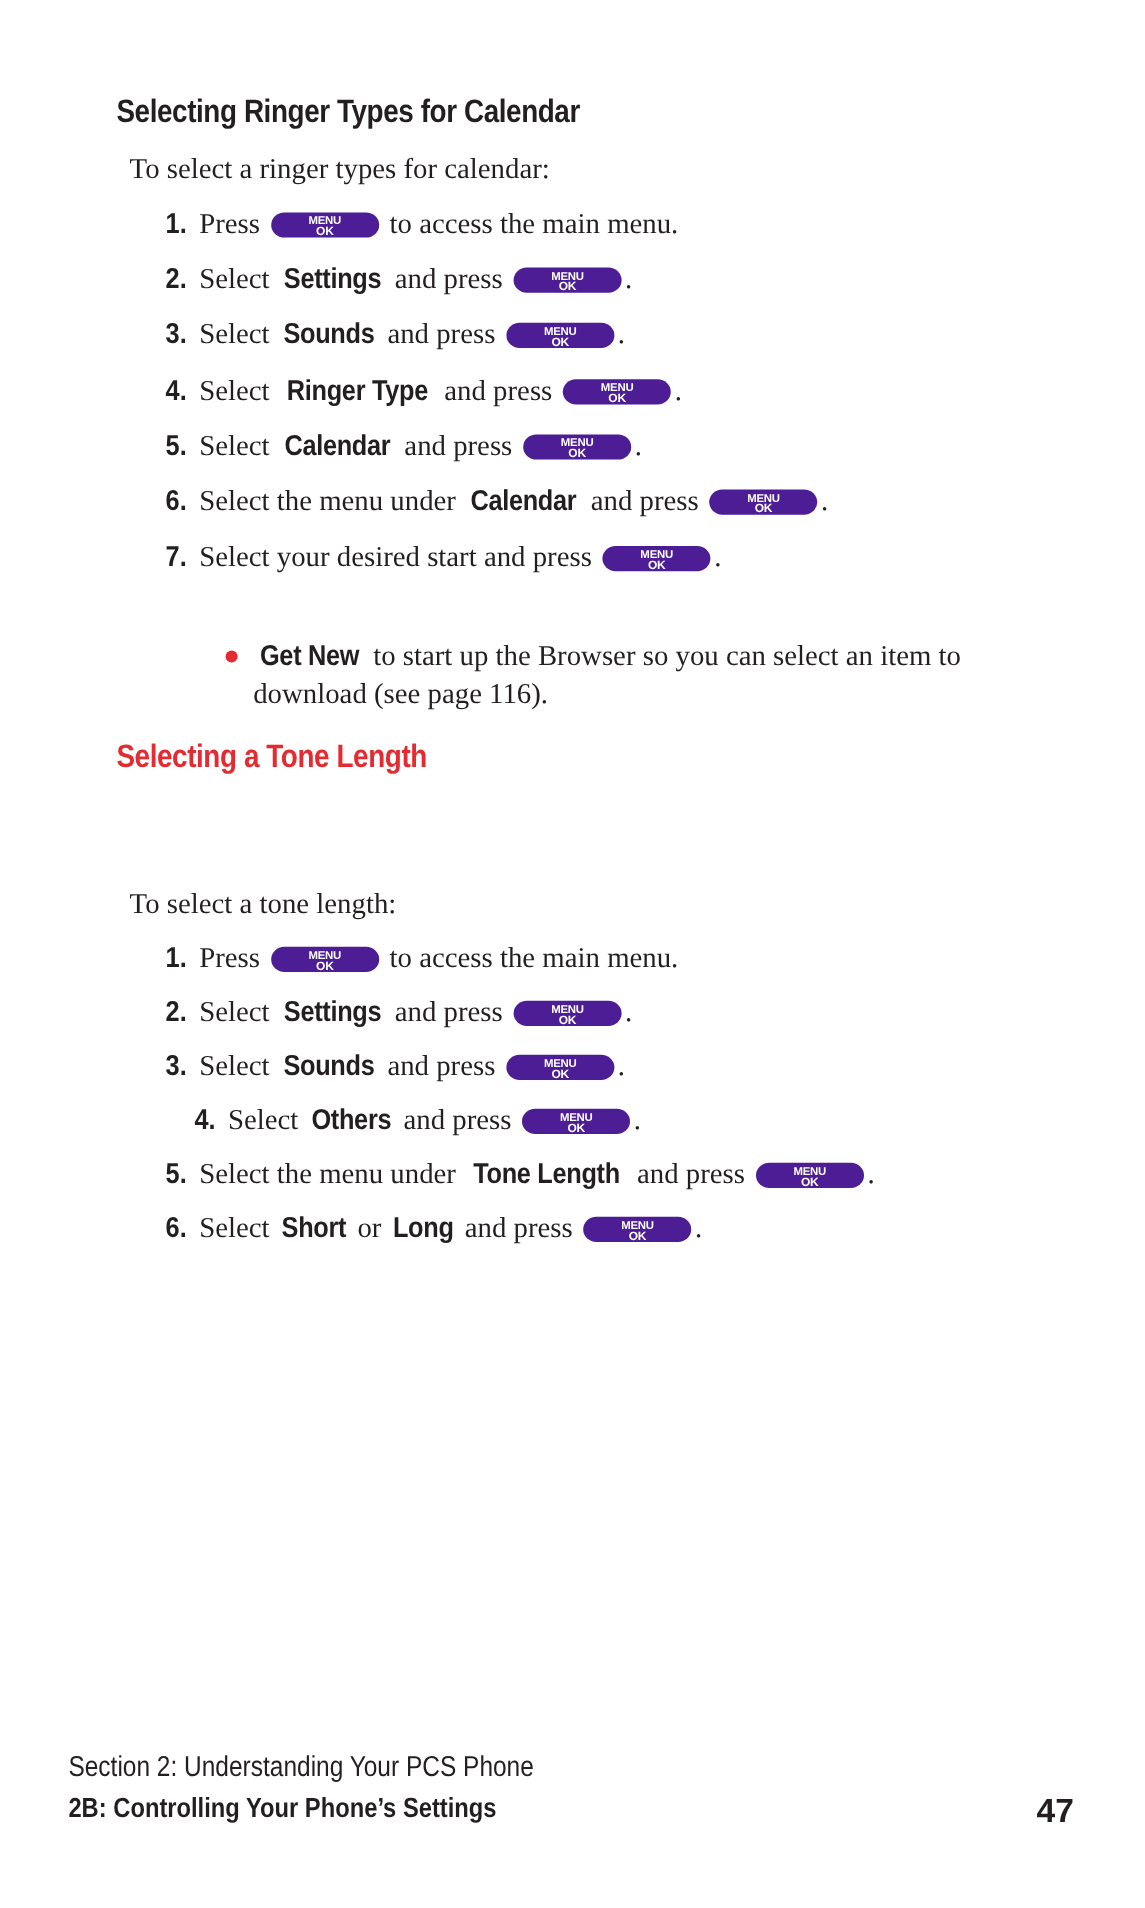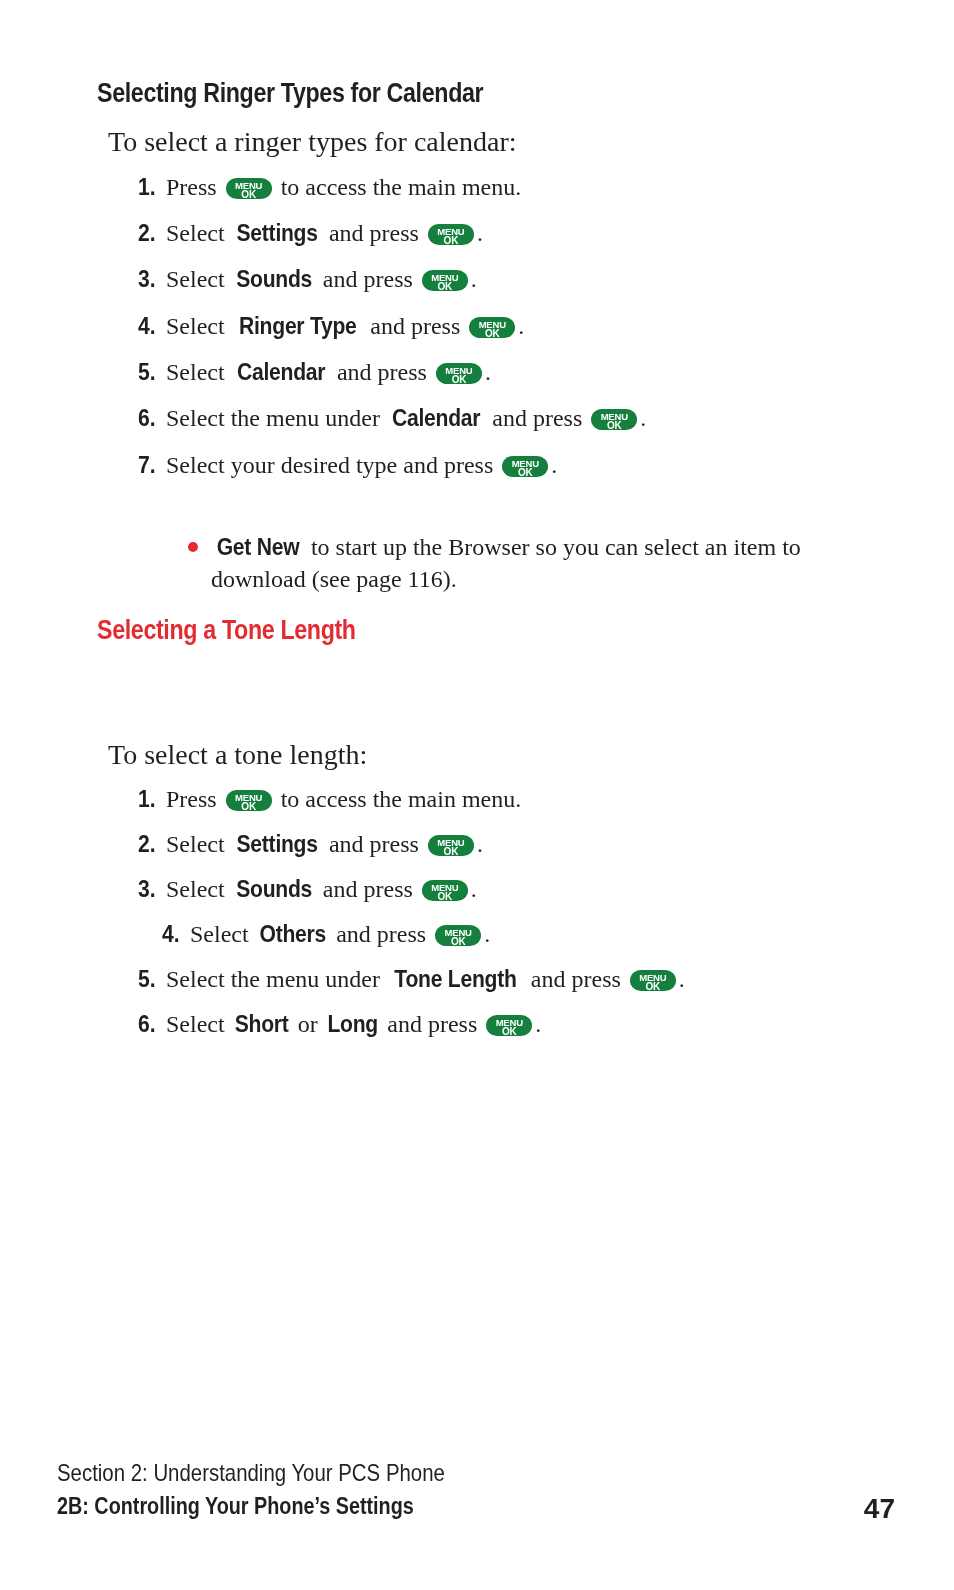--- a/index.html
+++ b/index.html
@@ -29,21 +29,21 @@
     transform-origin: left center;
     white-space: nowrap;
     color: #231f20;
   }
   .h-sub.red { color: #e32b31; }
 
   
   .para {
     position: absolute;
     left: 108px;
-    font-size: 28px;
+    font-size: 24px;
     line-height: 33px;
     color: #231f20;
   }
 
   
   .li {
     position: absolute;
     left: 138px;
     font-size: 24px;
     line-height: 32px;
@@ -72,25 +72,26 @@
     transform: scaleX(0.88);
     transform-origin: center;
   }
 
   
   .keyicon {
     display: inline-block;
     position: relative;
     width: 46px;
     height: 21px;
-    background: #15803d;
+    background: #4c1d95;
     border-radius: 11px / 10.5px;
     vertical-align: -4px;
     margin: 0 3px;
     overflow: hidden;
+    padding-left: 44px;
   }
   .keyicon .l1, .keyicon .l2 {
     position: absolute;
     left: 0; right: 0;
     text-align: center;
     color: #ffffff;
     font-family: "Liberation Sans Narrow", "Liberation Sans", sans-serif;
     font-weight: bold;
     line-height: 1;
   }
@@ -181,21 +182,21 @@
 
   <div class="li" style="top:356px;">
     <span class="num">5.</span><span class="txt">Select </span><b class="term">Calendar</b><span class="txt"> and press </span><span class="keyicon"><span class="l1">MENU</span><span class="l2">OK</span></span><span class="txt">.</span>
   </div>
 
   <div class="li" style="top:402px;">
     <span class="num">6.</span><span class="txt">Select the menu under </span><b class="term">Calendar</b><span class="txt"> and press </span><span class="keyicon"><span class="l1">MENU</span><span class="l2">OK</span></span><span class="txt">.</span>
   </div>
 
   <div class="li" style="top:449px;">
-    <span class="num">7.</span><span class="txt">Select your desired type and press </span><span class="keyicon"><span class="l1">MENU</span><span class="l2">OK</span></span><span class="txt">.</span>
+    <span class="num">7.</span><span class="txt">Select your desired start and press </span><span class="keyicon"><span class="l1">MENU</span><span class="l2">OK</span></span><span class="txt">.</span>
   </div>
 
 
   <div class="bullet-item" style="top:531px; width:680px;">
     <span class="dot"></span>
     <span class="btxt"><b class="term">Get New</b><span> to start up the Browser so you can select an item to download (see page 116).</span></span>
   </div>
 
   <div class="h-sub red" style="top:615px;">Selecting a Tone Length</div>
 

